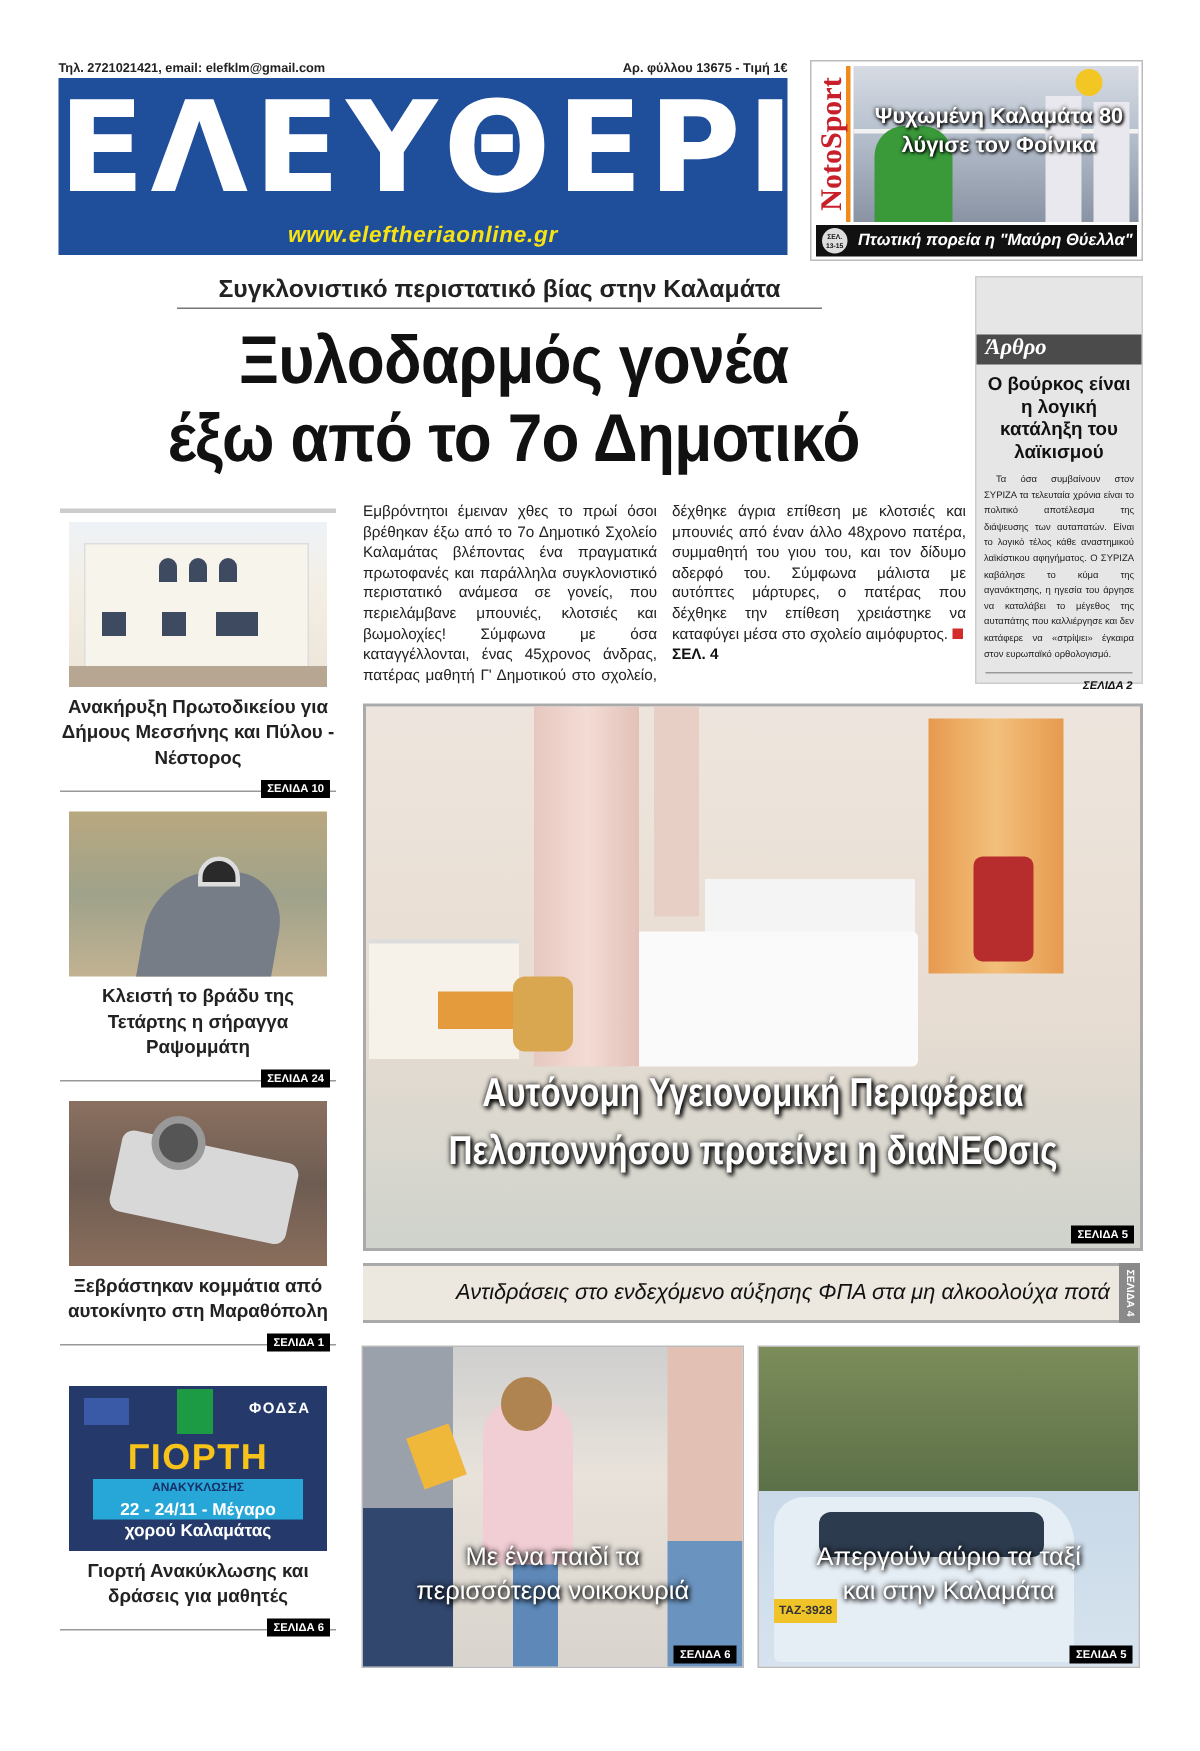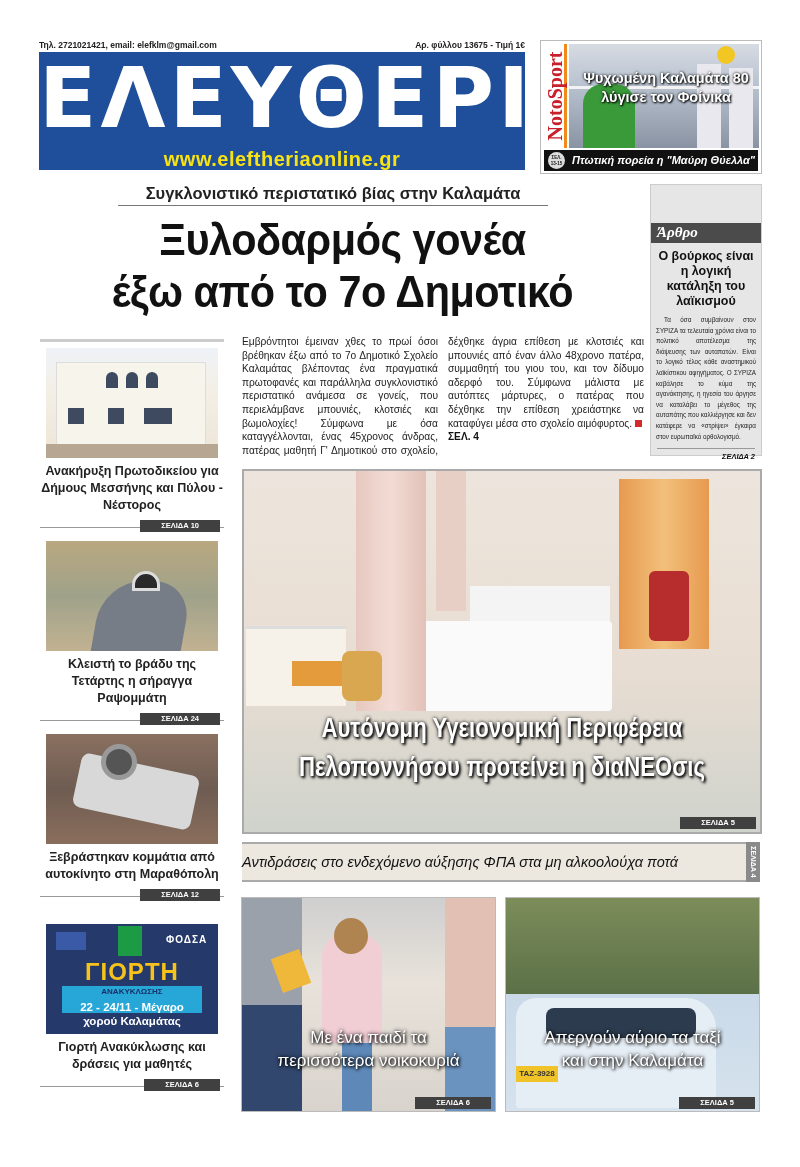--- a/index.html
+++ b/index.html
@@ -4,21 +4,21 @@
 <style>
   * { box-sizing: border-box; margin: 0; padding: 0; }
   body { width: 800px; height: 1167px; background: #ffffff; font-family: "Liberation Sans", sans-serif; position: relative; overflow: hidden; color: #111; }
   .abs { position: absolute; }
 
   
   .topline { top: 40px; font-size: 8.5px; color: #222; font-weight: bold; }
   .masthead { left: 39px; top: 52px; width: 486px; height: 118px; background: #1f4e9a; }
   .logo { position: absolute; left: 0; top: 4px; width: 100%; text-align: center; font-family: "DejaVu Sans", sans-serif; font-weight: bold; font-size: 84px; letter-spacing: 4px; color: #fff; line-height: 1; }
   .mast-date { position: absolute; left: 0; width: 100%; top: 83px; text-align: center; color: #fff; font-size: 10px; font-weight: bold; }
-  .mast-url { position: absolute; left: 0; width: 100%; top: 96px; text-align: center; color: #f7e214; font-size: 20px; font-weight: bold; letter-spacing: 0.5px; }
+  .mast-url { position: absolute; left: 0; width: 100%; top: 96px; text-align: center; color: #f7e214; font-size: 15px; font-weight: bold; letter-spacing: 0.5px; font-style: italic; }
 
   
   .noto { left: 540px; top: 40px; width: 222px; height: 134px; border: 1px solid #bbb; background: #fff; padding: 3px; }
   .noto-photo { position: absolute; left: 28px; top: 3px; width: 190px; height: 104px; background: linear-gradient(180deg,#d7dbe3 0%,#b8c2cf 40%,#8993a3 100%); overflow: hidden; }
   .noto-photo .net { position: absolute; left: 0; right: 0; top: 42px; height: 3px; background: #f2f2f2; }
   .noto-photo .player1 { position: absolute; left: 14px; top: 40px; width: 52px; height: 64px; background: #3a9a3a; border-radius: 20px 20px 0 0; }
   .noto-photo .player2 { position: absolute; left: 128px; top: 20px; width: 24px; height: 84px; background: #e8e8ee; }
   .noto-photo .player3 { position: absolute; left: 160px; top: 24px; width: 24px; height: 80px; background: #e8e8ee; }
   .noto-photo .ball { position: absolute; left: 148px; top: 2px; width: 18px; height: 18px; border-radius: 50%; background: #f2c623; }
   .noto-side { position: absolute; left: 4px; top: 3px; width: 22px; height: 104px; background: #fff; border-right: 3px solid #f08a1c; }
@@ -44,21 +44,21 @@
   .sel-marker { color: #111; font-weight: bold; }
   .sel-marker .sq { display: inline-block; width: 7px; height: 7px; background: #d42a2a; margin-right: 2px; vertical-align: 0; }
 
   
   .sidebox { left: 40px; width: 184px; }
   .sidebox .rule-top { border-top: 3px solid #ccc; }
   .side-photo { margin: 6px 6px 0; height: 110px; position: relative; overflow: hidden; }
   .side-caption { text-align: center; font-size: 12.5px; line-height: 17px; margin-top: 5px; color: #222; font-weight: bold; }
   .side-foot { position: relative; height: 14px; margin-top: 6px; }
   .side-foot .line { position: absolute; left: 0; right: 0; top: 7px; border-top: 1px solid #999; }
-  .page-tag { position: absolute; right: 4px; top: 0; background: #404040; color: #fff; font-size: 7.5px; font-weight: bold; padding: 1px 21px; height: 12px; line-height: 10px; }
+  .page-tag { position: absolute; right: 4px; top: 0; background: #000000; color: #fff; font-size: 7.5px; font-weight: bold; padding: 1px 4px; height: 12px; line-height: 10px; }
 
   .photo-building { background: linear-gradient(180deg,#eef2f7 0%, #f4efe5 40%, #ece4d6 100%); }
   .photo-building .b1 { position: absolute; left: 10px; top: 14px; width: 150px; height: 85px; background: #f7f4ec; border: 1px solid #ddd; }
   .photo-building .win { position: absolute; width: 12px; height: 16px; background: #3e4a5f; border-radius: 6px 6px 0 0; }
   .photo-building .door { position: absolute; width: 16px; height: 16px; background: #3e4a5f; }
   .photo-building .wall { position: absolute; left: 0; right: 0; bottom: 0; height: 14px; background: #b7a792; }
 
   .photo-tunnel { background: linear-gradient(180deg,#b9a880 0%, #9fa28a 50%, #c2b292 100%); }
   .photo-tunnel .road { position: absolute; left: 50px; top: 40px; width: 90px; height: 80px; background: #777d86; border-radius: 40px 40px 0 0; transform: skewX(-10deg); }
   .photo-tunnel .tunnel { position: absolute; left: 86px; top: 30px; width: 28px; height: 20px; background: #2a2a2a; border-radius: 14px 14px 0 0; border: 3px solid #ddd; }
@@ -84,21 +84,21 @@
   .hero .bed2 { position: absolute; left: 226px; top: 115px; width: 140px; height: 40px; background: #f4f4f4; }
   .hero .chair { position: absolute; left: 405px; top: 100px; width: 40px; height: 70px; background: #b72c2c; border-radius: 6px; }
   .hero .table { position: absolute; left: 2px; top: 155px; width: 100px; height: 80px; background: #f6f2ea; border-top: 3px solid #ddd; }
   .hero .drawer { position: absolute; left: 48px; top: 190px; width: 50px; height: 25px; background: #e49b3c; }
   .hero .seat { position: absolute; left: 98px; top: 180px; width: 40px; height: 50px; background: #d9a74f; border-radius: 8px; }
   .hero-caption { position: absolute; left: 0; right: 0; top: 238px; text-align: center; color: #fff; font-size: 27px; font-weight: bold; line-height: 39px; text-shadow: 0 0 4px #000, 2px 2px 3px #000; transform: scaleX(0.82); }
   .hero .page-tag { right: 4px; top: auto; bottom: 3px; }
 
   
   .strip { left: 242px; top: 842px; width: 518px; height: 40px; background: #ece7df; border-top: 2px solid #aaa; border-bottom: 2px solid #aaa; }
-  .strip-text { position: absolute; left: 0; right: 20px; top: 0; line-height: 36px; text-align: left; font-size: 14.5px; font-style: italic; color: #111; }
+  .strip-text { position: absolute; left: 0; right: 20px; top: 0; line-height: 36px; text-align: right; font-size: 14.5px; font-style: italic; color: #111; }
   .strip-tag { position: absolute; right: 0; top: -2px; width: 14px; height: 40px; background: #8a8a8a; }
   .strip-tag span { position: absolute; left: 50%; top: 50%; transform: translate(-50%,-50%) rotate(90deg); color: #fff; font-size: 7px; font-weight: bold; white-space: nowrap; }
 
   
   .bphoto { top: 897px; width: 255px; height: 215px; border: 1px solid #bbb; overflow: hidden; }
   .bphoto-child { left: 241px; background: linear-gradient(180deg,#cfcfcf 0%, #e8e2da 40%, #d8d3cc 100%); }
   .bphoto-child .girl { position: absolute; left: 80px; top: 35px; width: 60px; height: 110px; background: #f1cdd4; border-radius: 24px 24px 4px 4px; }
   .bphoto-child .head { position: absolute; left: 92px; top: 20px; width: 34px; height: 36px; background: #b08450; border-radius: 50%; }
   .bphoto-child .legs { position: absolute; left: 100px; top: 140px; width: 30px; height: 75px; background: #5d88b8; }
   .bphoto-child .adultL { position: absolute; left: 0; top: 0; width: 60px; height: 215px; background: linear-gradient(180deg,#9aa1ab 0%,#9aa1ab 50%,#31476e 50%); }
@@ -191,21 +191,21 @@
 </div>
 
 <div class="abs sidebox" style="top:728px;">
   <div class="side-photo photo-car">
     <div class="wreck"></div>
       <div class="wheel"></div>
   </div>
   <div class="side-caption">Ξεβράστηκαν κομμάτια από αυτοκίνητο στη Μαραθόπολη</div>
   <div class="side-foot">
       <div class="line"></div>
-      <div class="page-tag">ΣΕΛΙΔΑ 12</div>
+      <div class="page-tag">ΣΕΛΙΔΑ 1</div>
     </div>
 </div>
 
 <div class="abs sidebox" style="top:918px;">
   <div class="side-photo photo-poster">
     <div class="poster-logo1"></div>
       <div class="poster-logo2"></div>
     <div class="poster-logo3">ΦΟΔΣΑ</div>
     <div class="poster-title">ΓΙΟΡΤΗ</div>
     <div class="poster-sub">ΑΝΑΚΥΚΛΩΣΗΣ</div>

